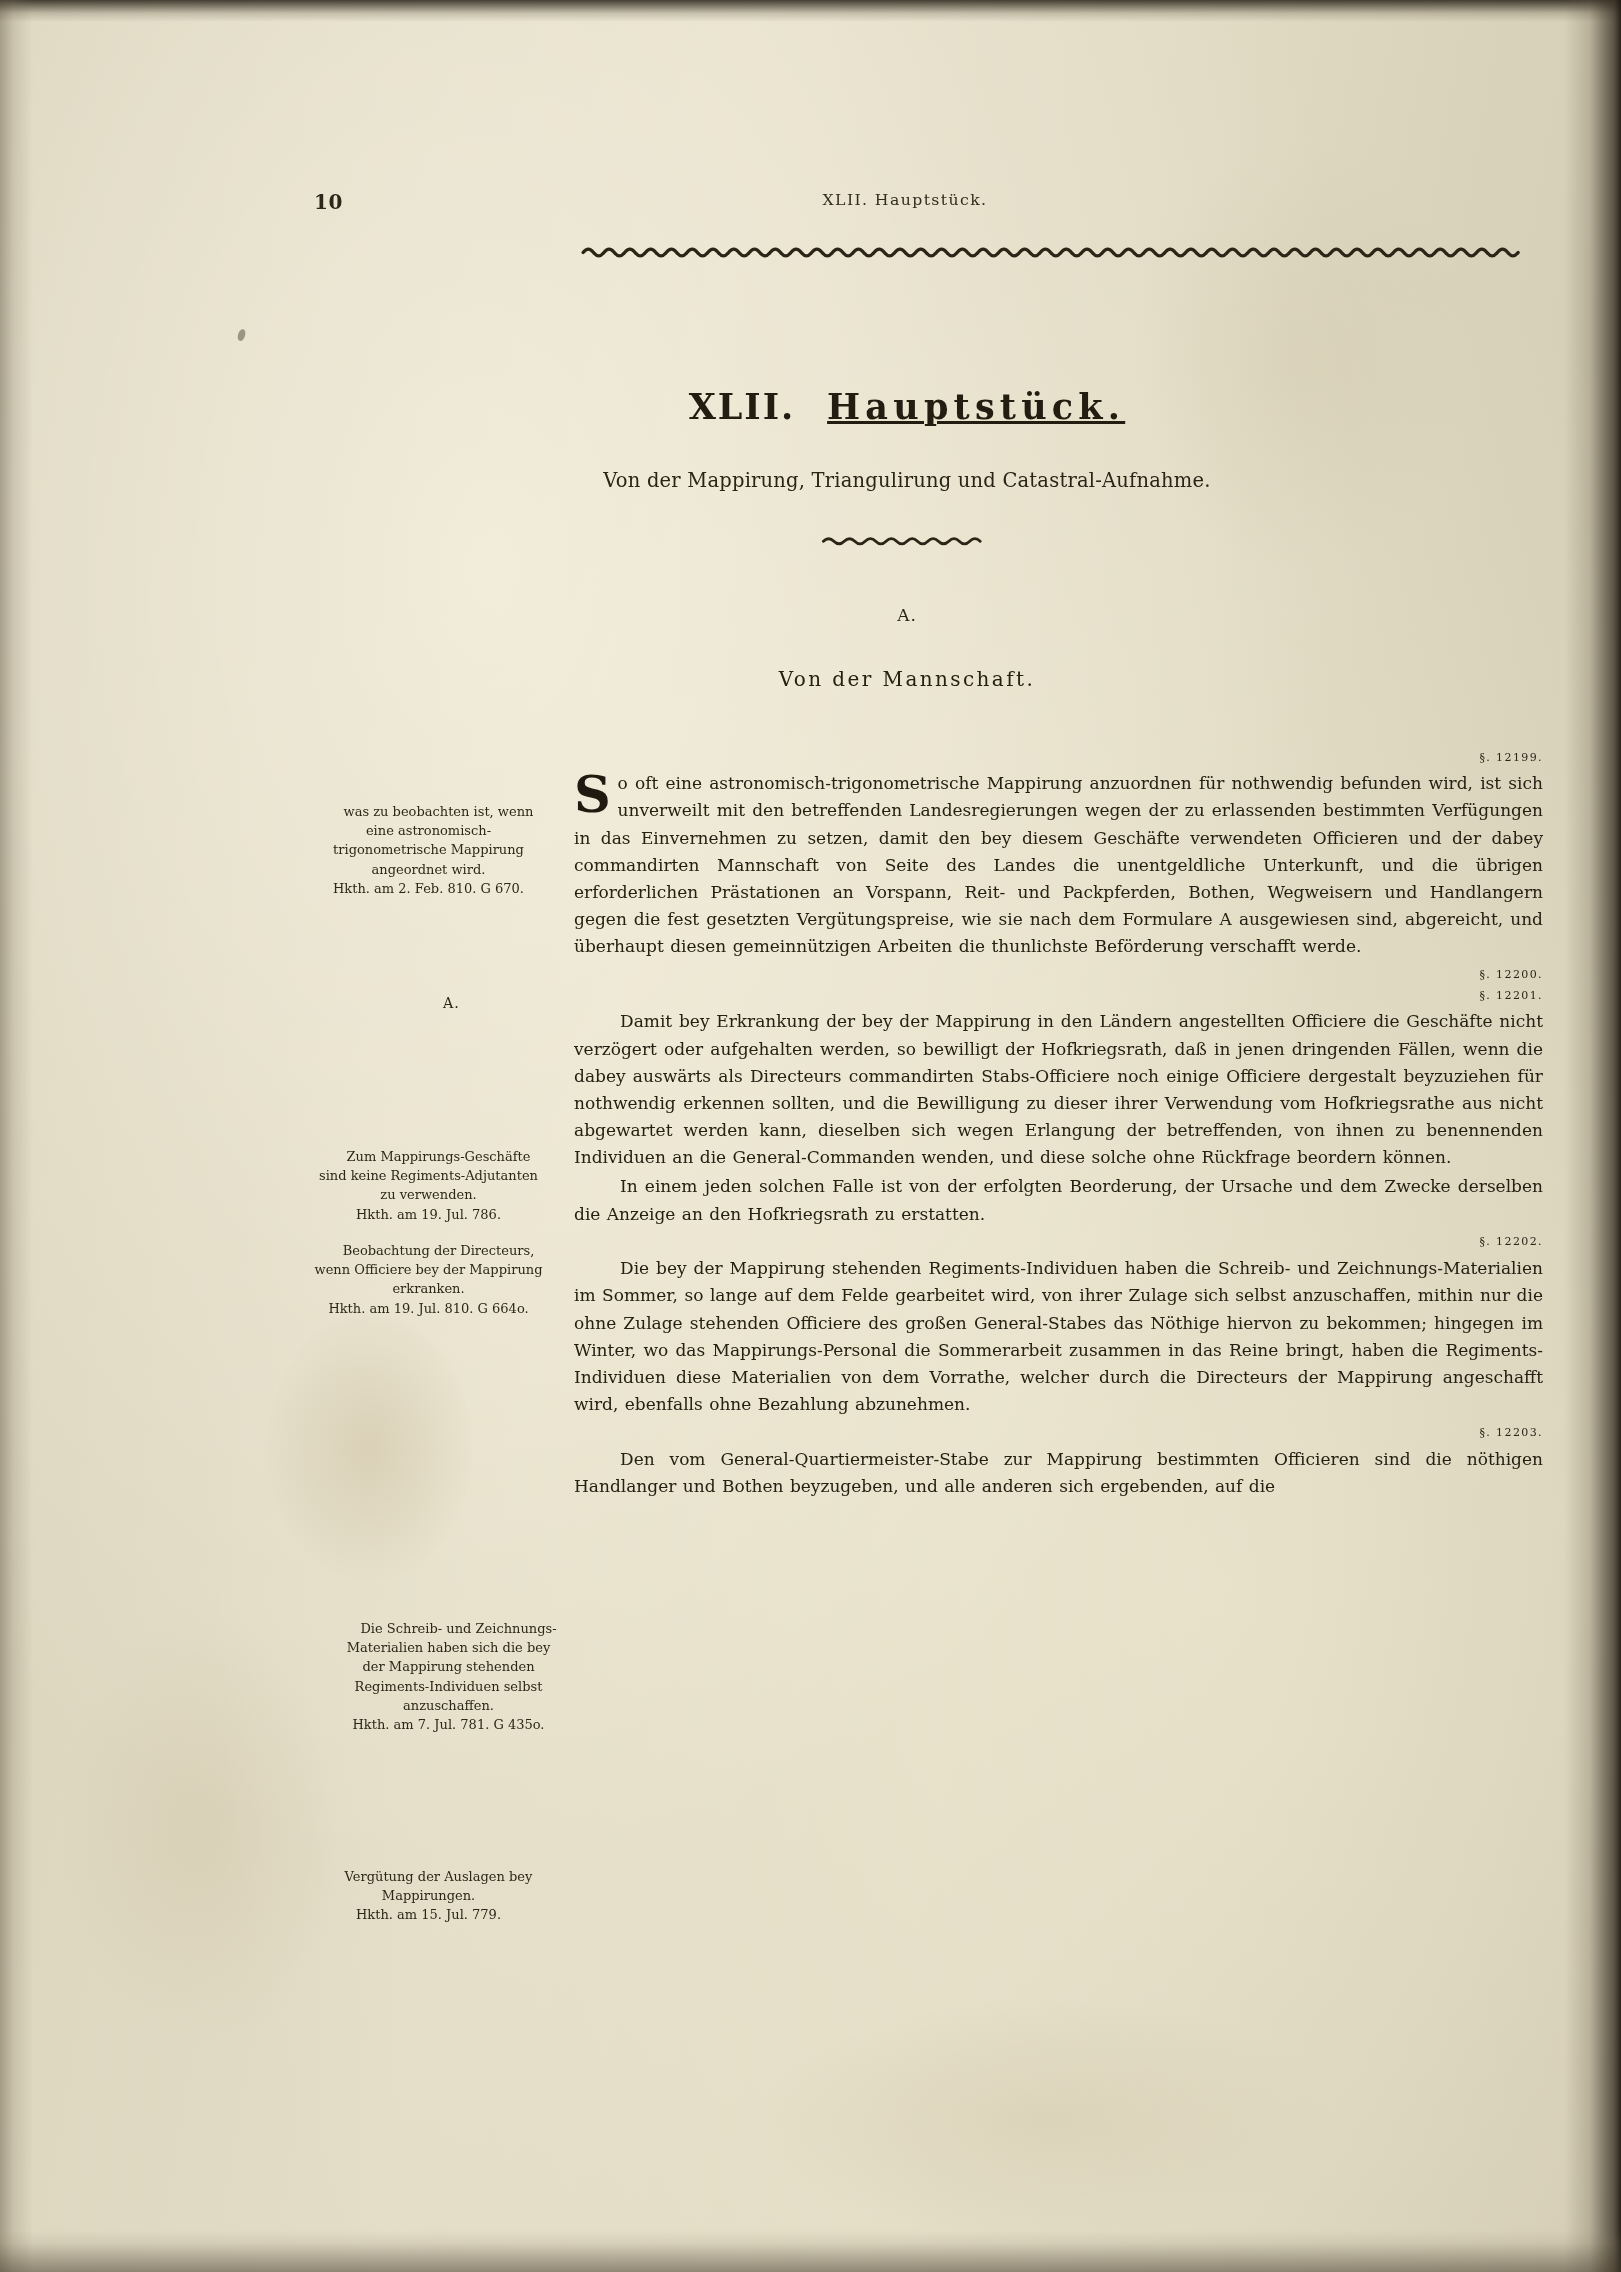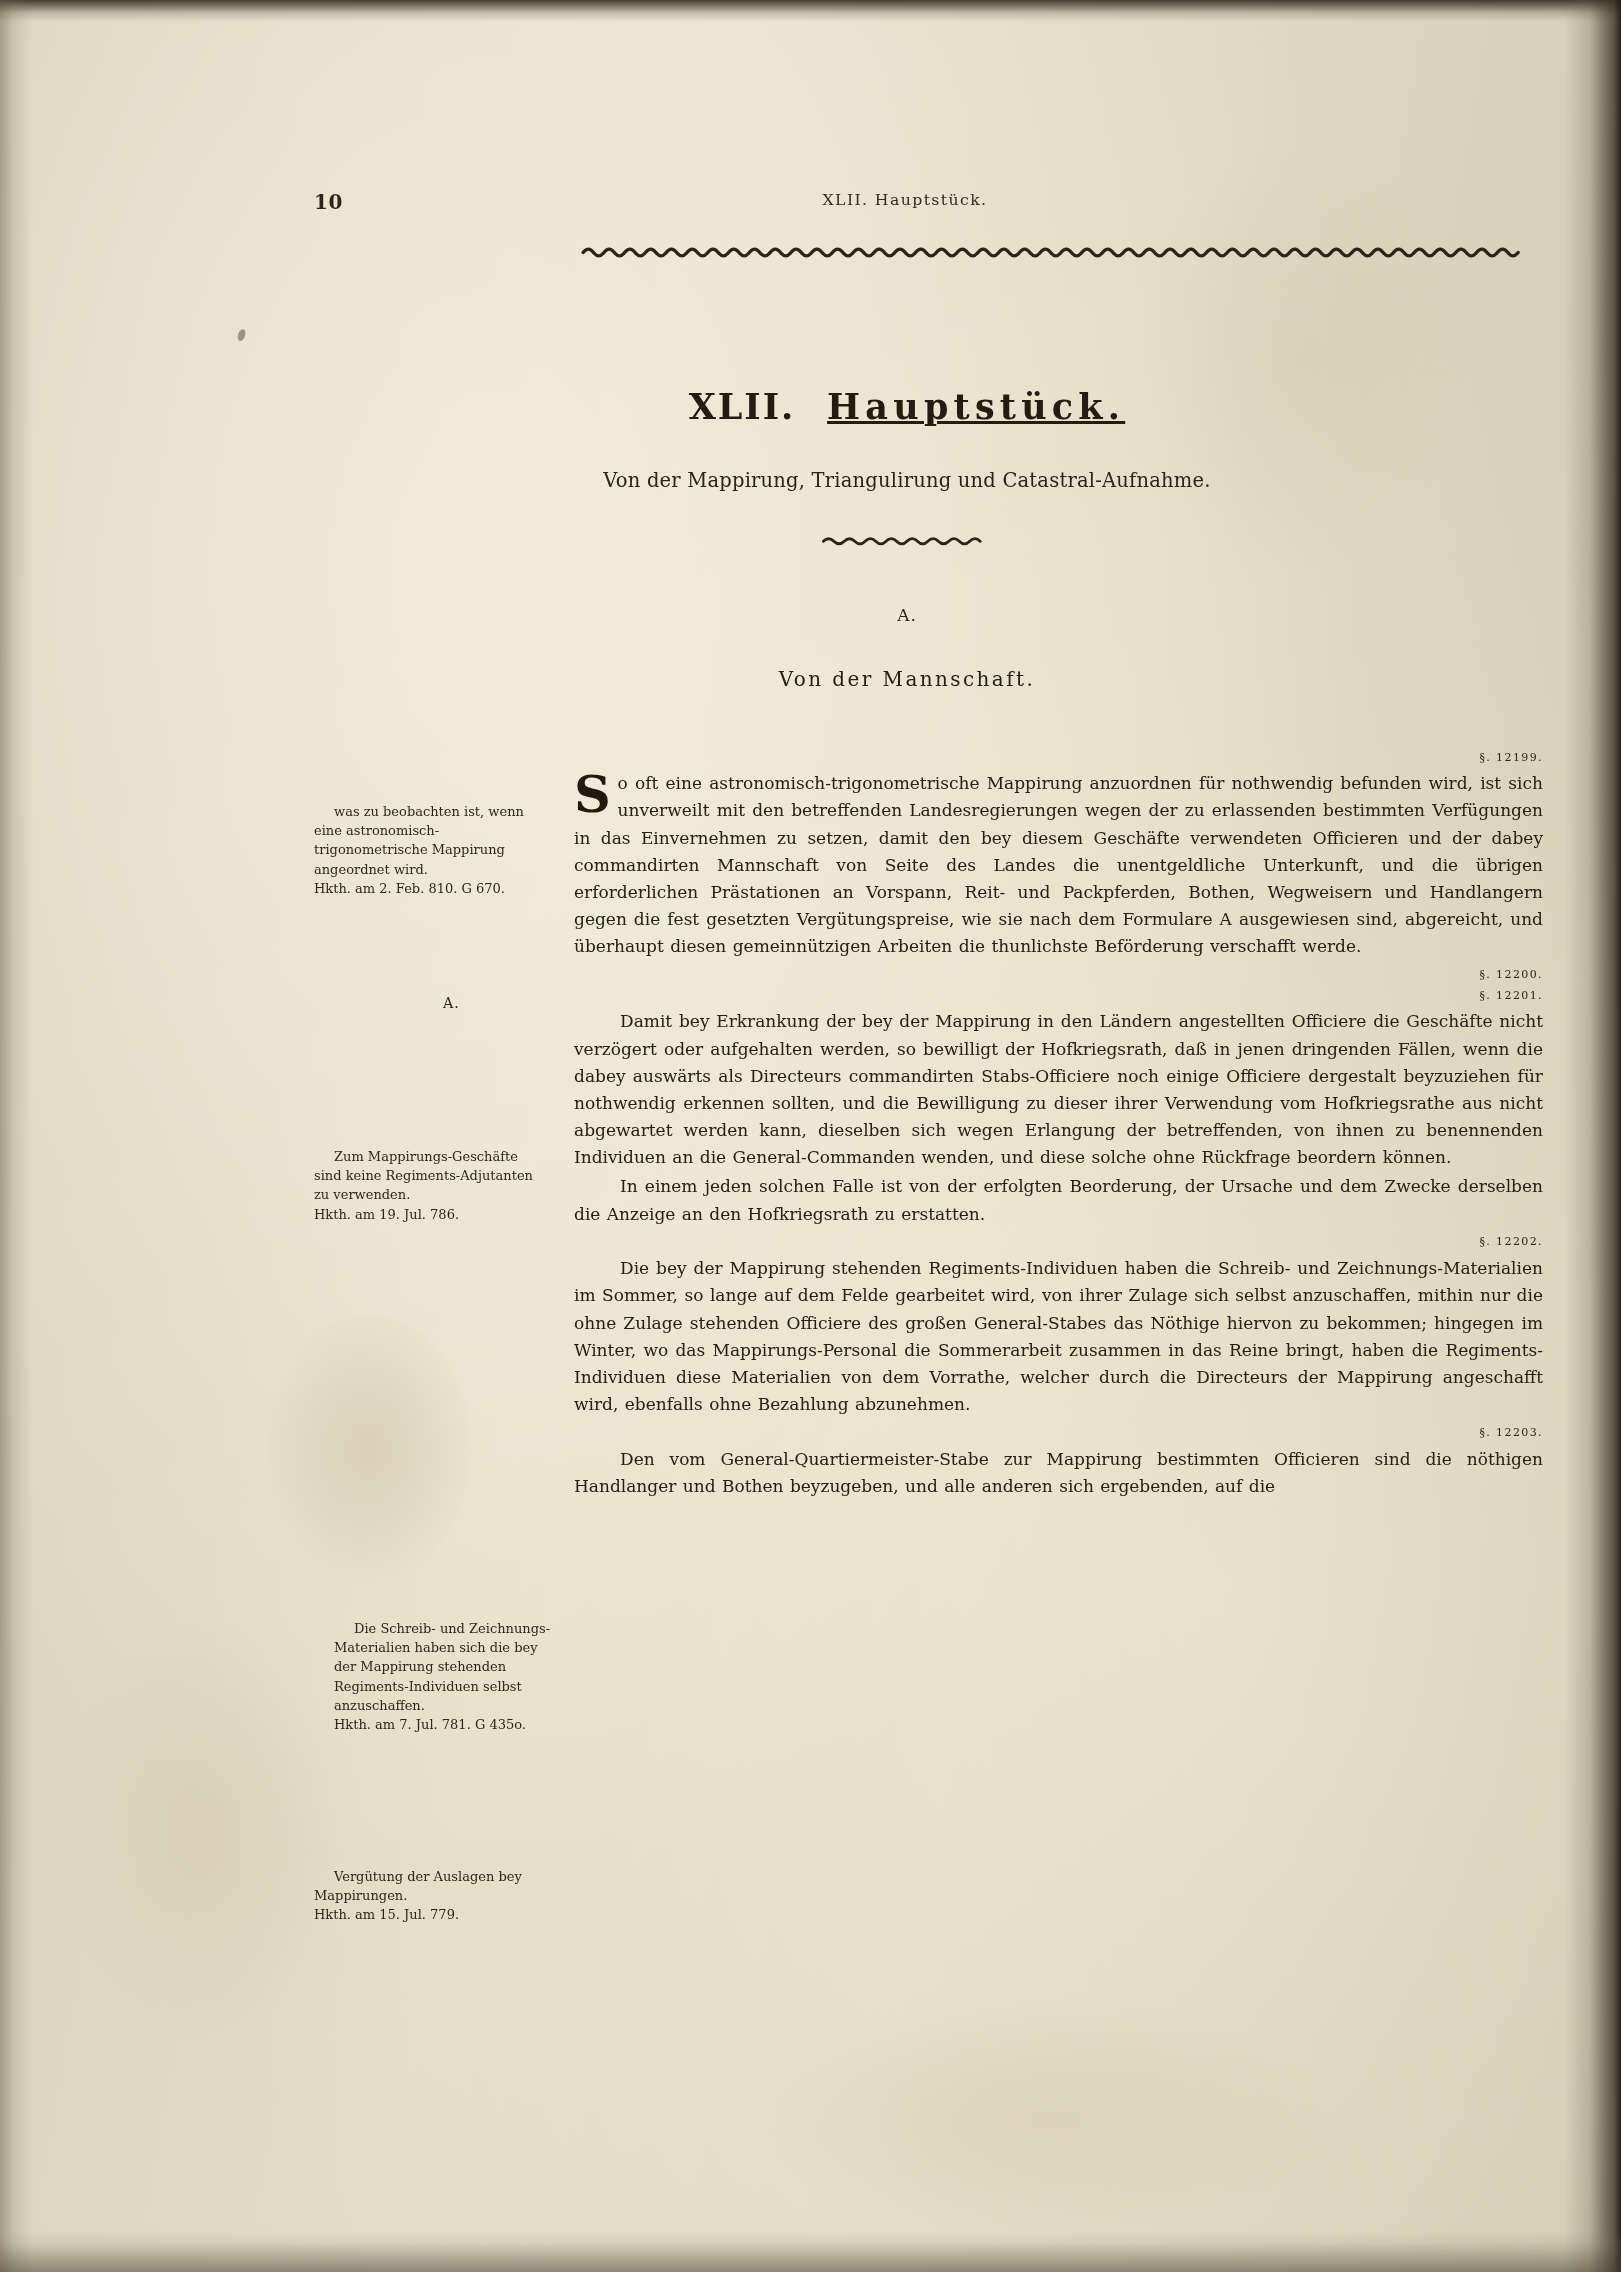--- a/index.html
+++ b/index.html
@@ -204,21 +204,21 @@
   }
 
   
   .margin-note {
     position: absolute;
     left: 314px;
     width: 229px;
     font-size: 13px;
     line-height: 1.48;
     color: #2d2719;
-    text-align: left;
+    text-align: center;
   }
   .margin-note .lead { text-indent: 20px; display: block; }
   .margin-note .src { display: block; }
   .margin-letter {
     position: absolute;
     left: 443px;
     font-size: 14.3px;
     letter-spacing: 1px;
     color: #2d2719;
   }
@@ -275,20 +275,24 @@
       <span class="src">Hkth. am 2. Feb. 810. G 670.</span>
     </div>
 
     <div class="margin-letter" style="top:995px;">A.</div>
 
     <div class="margin-note" style="top:1119px;margin-top:28px;">
       <span class="lead">Zum Mappirungs-Geschäfte sind keine Regiments-Adjutanten zu verwenden.</span>
       <span class="src">Hkth. am 19. Jul. 786.</span>
     </div>
 
+    <div class="margin-note" style="top:1241px;">
+      <span class="lead">Beobachtung der Directeurs, wenn Officiere bey der Mappirung erkranken.</span>
+      <span class="src">Hkth. am 19. Jul. 810. G 664o.</span>
+    </div>
 
     <div class="margin-note" style="top:1619px;margin-left:20px;">
       <span class="lead">Die Schreib- und Zeichnungs-Materialien haben sich die bey der Mappirung stehenden Regiments-Individuen selbst anzuschaffen.</span>
       <span class="src">Hkth. am 7. Jul. 781. G 435o.</span>
     </div>
 
     <div class="margin-note" style="top:1867px;">
       <span class="lead">Vergütung der Auslagen bey Mappirungen.</span>
       <span class="src">Hkth. am 15. Jul. 779.</span>
     </div>

